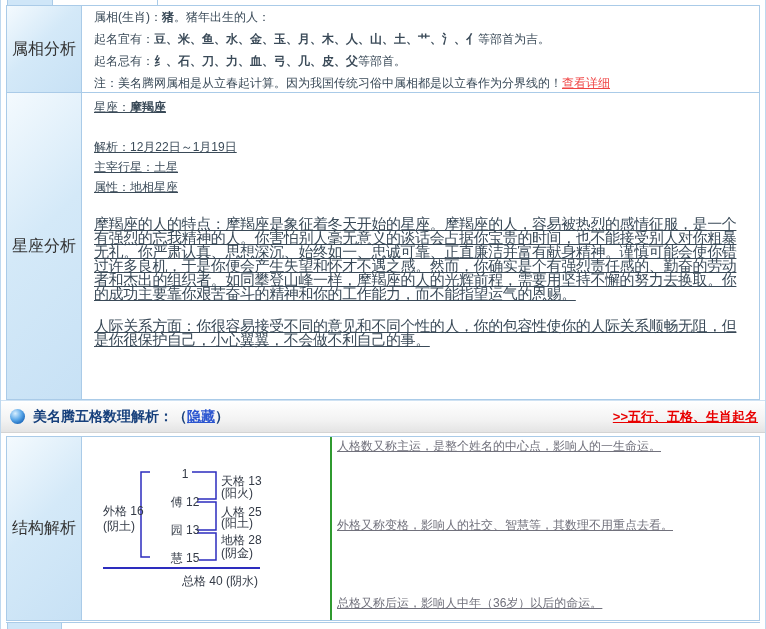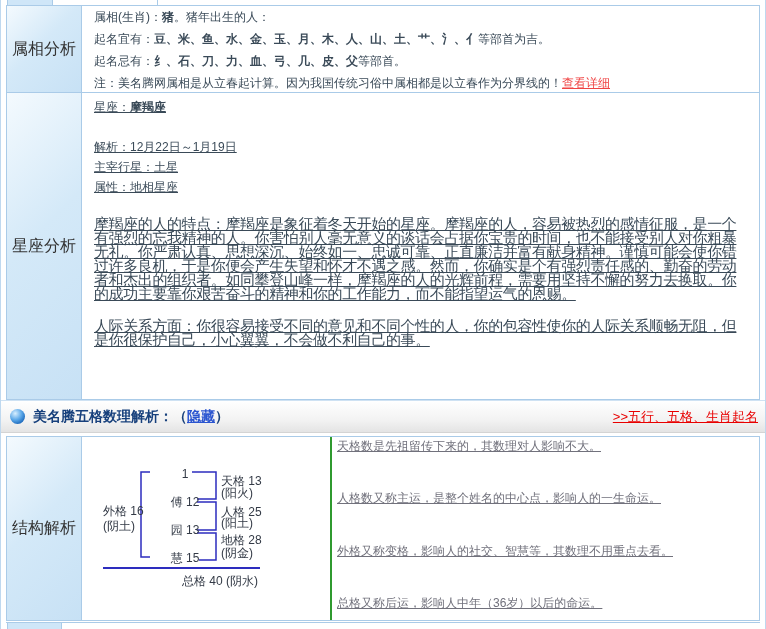--- a/index.html
+++ b/index.html
@@ -52,21 +52,21 @@
     background: linear-gradient(180deg, #ffffff 0%, #f3f3f3 60%, #e4e4e4 100%);
     border-top: 1px solid #cfe2f3; border-bottom: 1px solid #d4d4d4;
     display: flex; align-items: center;
   }
   .logo-icon {
     width: 15px; height: 15px; border-radius: 50%; margin: 0 8px 0 10px; flex: none;
     background: radial-gradient(circle at 35% 30%, #d8efff 0%, #5aa7e8 45%, #1763b8 80%, #0d4a94 100%);
   }
   .bar-title { font-size: 14px; font-weight: bold; color: #17407c; white-space: nowrap; }
   .toggle-link { font-size: 14px; color: #2b55d0; text-decoration: underline; cursor: pointer; margin-top: 28px; }
-  .bar-right { margin-left: auto; margin-right: 8px; font-size: 13px; font-weight: normal;
+  .bar-right { margin-left: auto; margin-right: 8px; font-size: 13px; font-weight: bold;
     color: #e80000; text-decoration: underline; cursor: pointer; white-space: nowrap; }
 
   
   .mid-cell { width: 248px; flex: none; position: relative; }
   .green-div { width: 2px; flex: none; background: #2f9a2f; }
   .notes-cell { flex: 1; display: flex; flex-direction: column; justify-content: space-between;
     padding: 2px 4px 10px 5px; }
   .note { font-size: 12px; color: #71717c; text-decoration: underline; line-height: 14px;
     cursor: pointer; white-space: nowrap; }
 
@@ -156,21 +156,20 @@
       <text x="121" y="34">(阳火)</text>
       <text x="121" y="53">人格 25</text>
       <text x="121" y="64">(阳土)</text>
       <text x="121" y="81">地格 28</text>
       <text x="121" y="94">(阴金)</text>
       <text x="120" y="122" text-anchor="middle">总格 40 (阴水)</text>
     </svg>
   </div>
   <div class="green-div"></div>
   <div class="notes-cell">
-    <div class="note">天格数是先祖留传下来的，其数理对人影响不大。</div>
     <div class="note">人格数又称主运，是整个姓名的中心点，影响人的一生命运。</div>
     <div class="note">外格又称变格，影响人的社交、智慧等，其数理不用重点去看。</div>
     <div class="note">总格又称后运，影响人中年（36岁）以后的命运。</div>
   </div>
 </div>
 
 <div class="bottom-border"></div>
 <div class="bp-cell"></div>
 
 </body></html>

